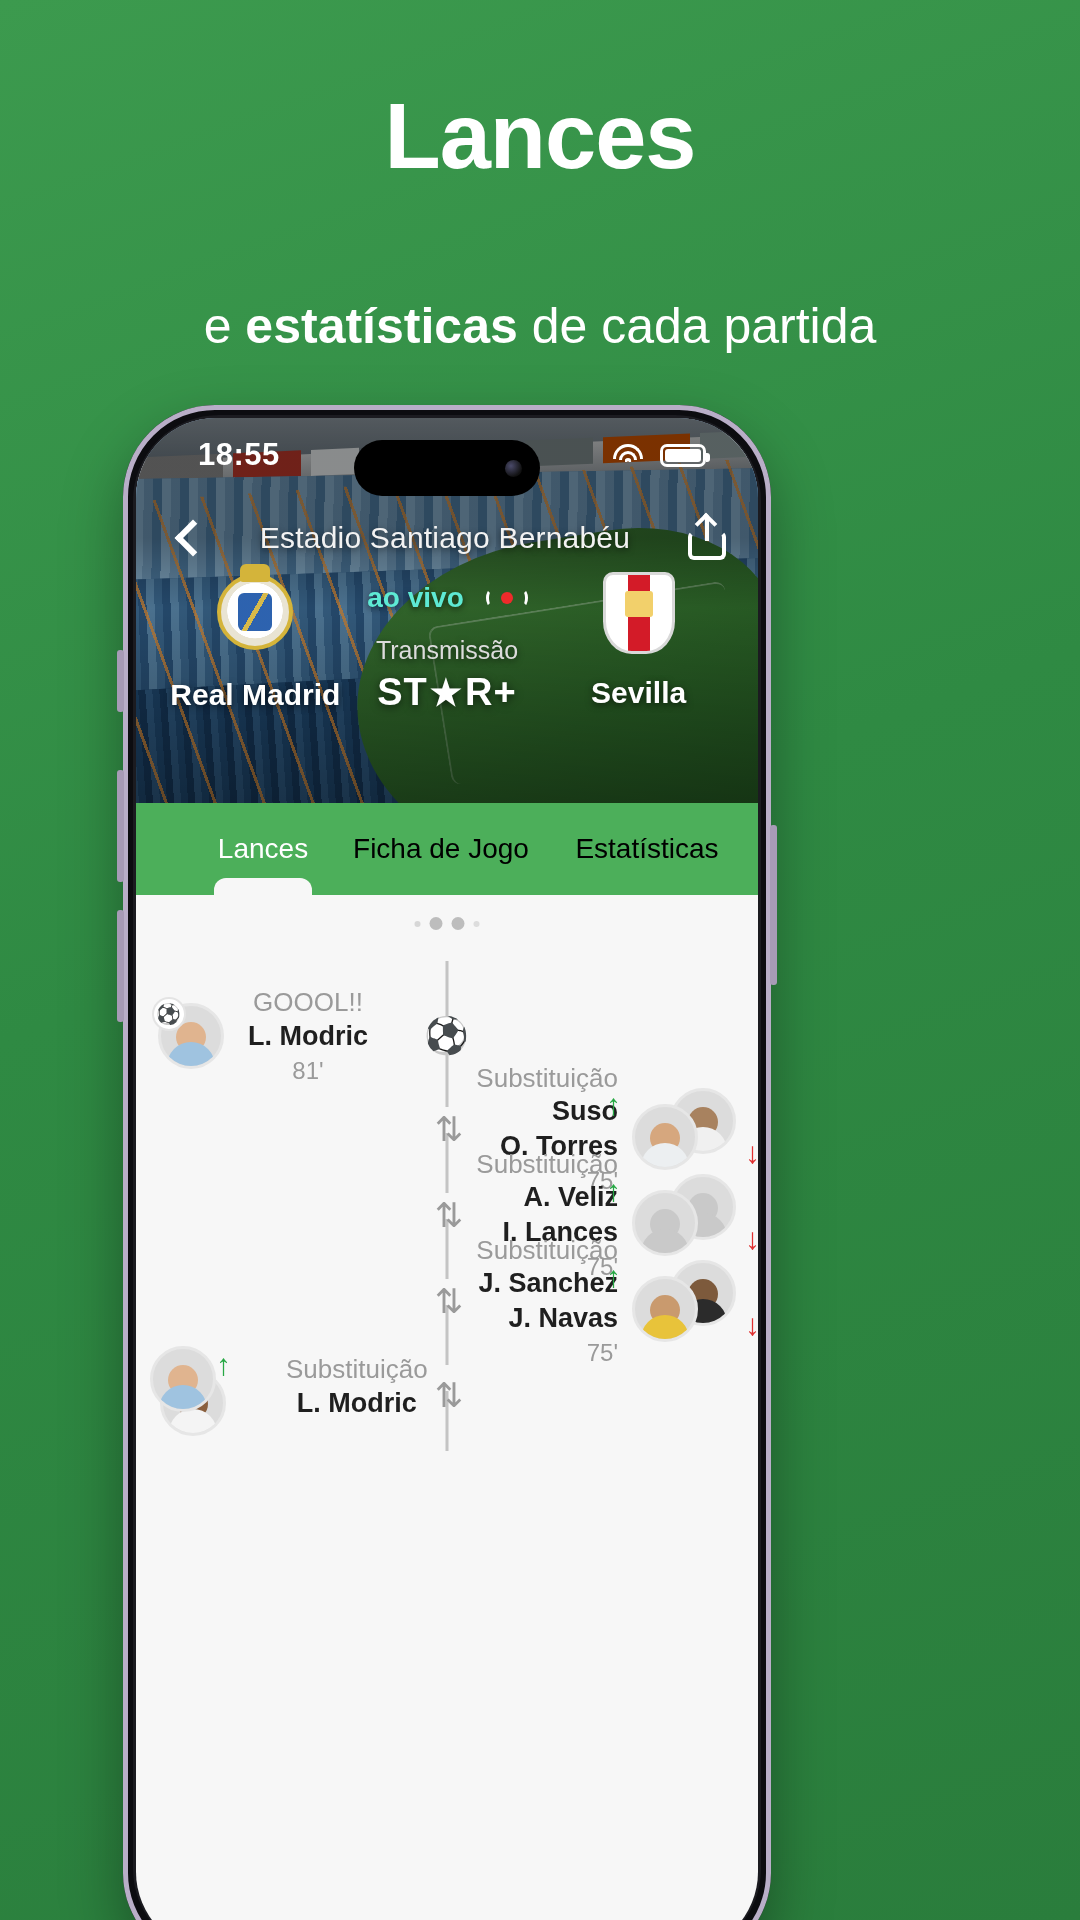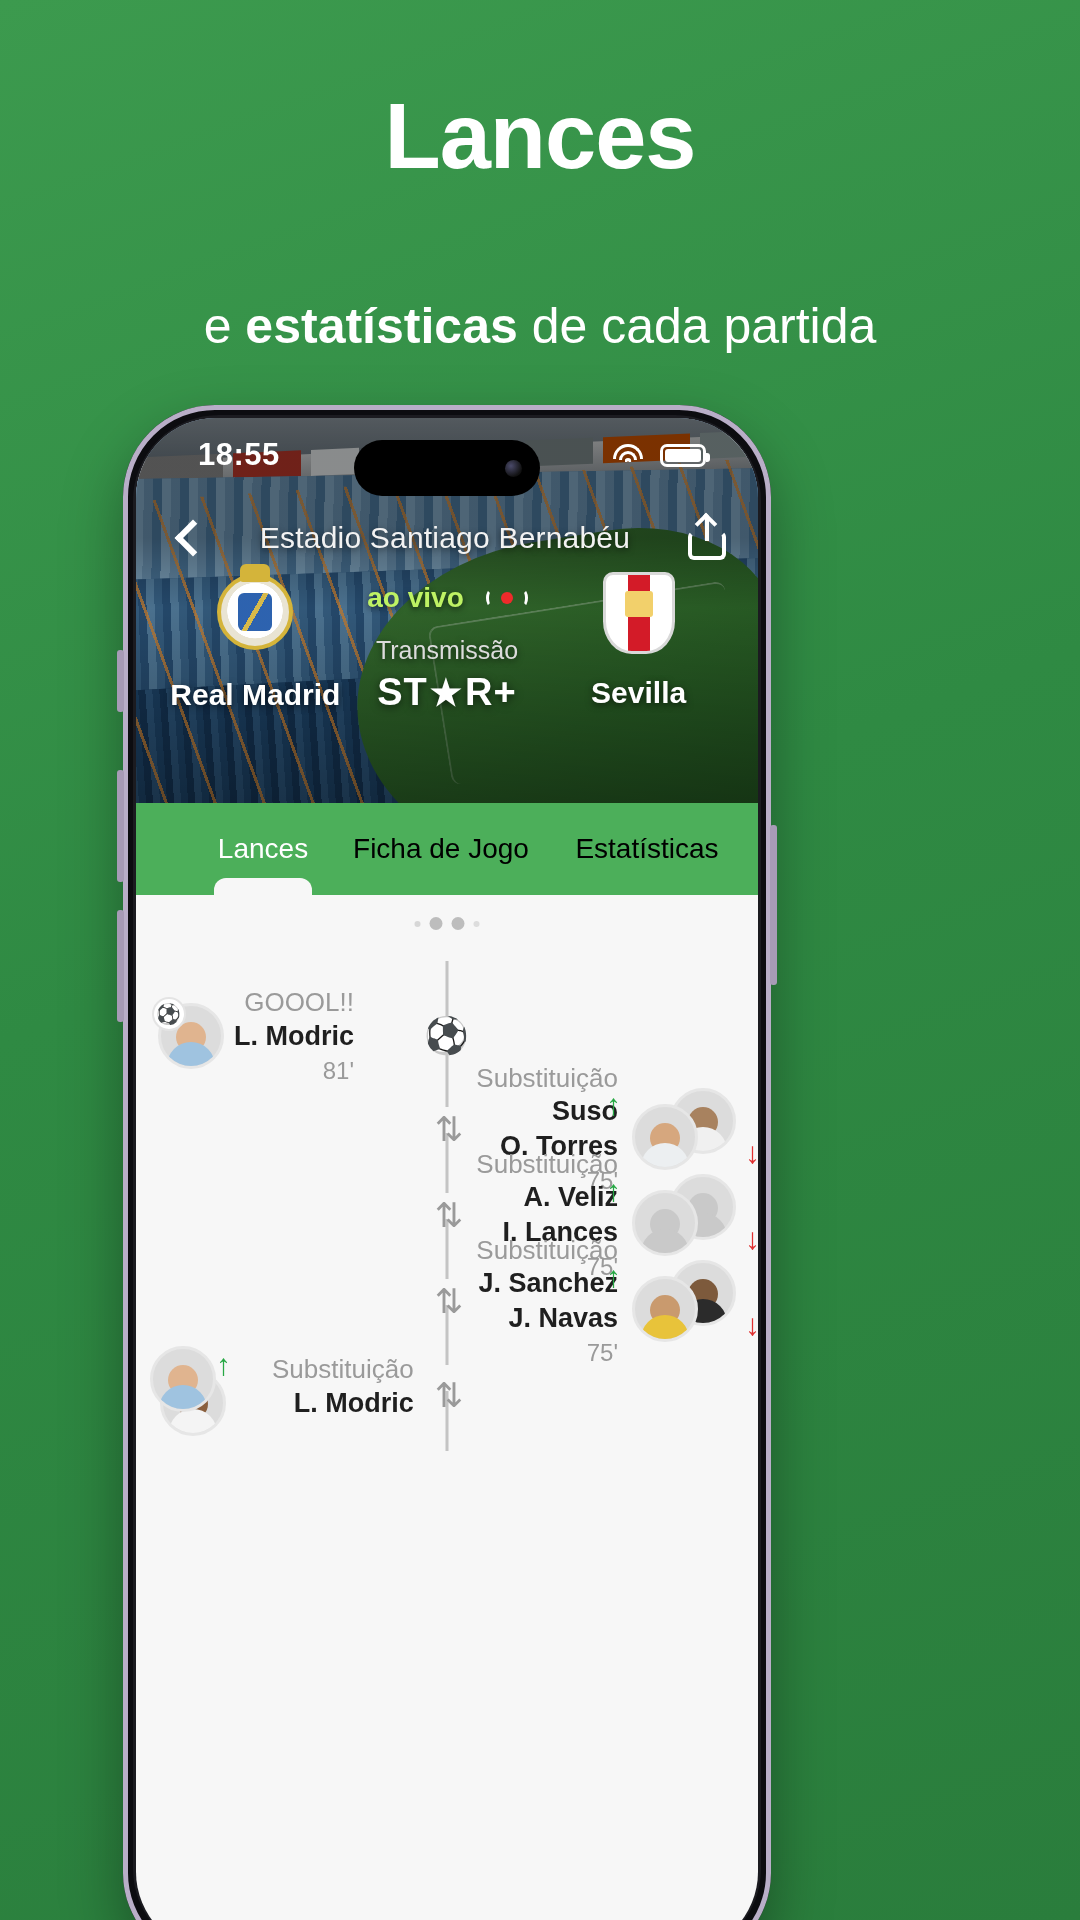--- a/index.html
+++ b/index.html
@@ -209,21 +209,21 @@
   .crest-sev:before{
     content:""; position:absolute; left:50%; top:16px; transform:translateX(-50%);
     width:28px;height:26px; background:#f2d06b; border-radius:3px;
   }
   .team-name {
     margin-top:18px; color:#fff; font-size:30px; font-weight:bold;
     text-shadow:0 2px 7px rgba(0,0,0,.6); white-space:nowrap;
   }
   .center-col { width:200px; text-align:center; padding-top:14px; }
   .live {
-    color:#bef264; font-size:28px; font-weight:bold; text-shadow:0 2px 6px rgba(0,0,0,.6);
+    color:#5eead4; font-size:28px; font-weight:bold; text-shadow:0 2px 6px rgba(0,0,0,.6);
     display:flex; align-items:center; justify-content:center; gap:23px;
   }
   .live-dot { position:relative; width:40px; height:26px; }
   .live-dot .d { position:absolute; left:50%; top:50%; transform:translate(-50%,-50%);
      width:12px;height:12px;border-radius:50%;background:#ee2b2b; }
   .live-dot .w1,.live-dot .w2 { position:absolute; top:50%; width:10px;height:18px;
      border:3px solid #fff; border-radius:50%; transform:translateY(-50%); }
   .live-dot .w1 { left:-1px; border-right-color:transparent; border-top-color:transparent; border-bottom-color:transparent;}
   .live-dot .w2 { right:-1px; border-left-color:transparent; border-top-color:transparent; border-bottom-color:transparent;}
   .score {
@@ -267,21 +267,21 @@
   .dots span:nth-child(2){ width:13px;height:13px;}
   .dots span:nth-child(3){ width:13px;height:13px;}
   .dots span:nth-child(4){ width:6px;height:6px;opacity:.45;}
 
   .seg { position:absolute; left:50%; transform:translateX(-50%); width:3px; background:#c4c4c4; }
 
   .ev { position:absolute; width:100%; display:flex; align-items:center; }
   .ev-left { justify-content:flex-start; padding-left:22px; }
   .ev-right { justify-content:flex-end; padding-right:22px; }
   .ev-txt { line-height:1.18; }
-  .ev-left .ev-txt { text-align:right; margin-left:10px; }
+  .ev-left .ev-txt { text-align:center; margin-left:24px; }
   .ev-right .ev-txt { text-align:right; margin-right:14px; }
   .ev-type { font-size:26px; color:#9a9a9a; }
   .ev-player { font-size:27px; color:#1f1f1f; font-weight:bold; margin-top:3px; }
   .ev-min { font-size:24px; color:#9a9a9a; margin-top:4px; }
 
   .avatar {
     width:66px;height:66px;border-radius:50%; border:3px solid #e6e6e6;
     background:#dcdcdc; position:relative; overflow:hidden; flex:0 0 auto;
   }
   .avatar .head { position:absolute; left:50%; top:16px; transform:translateX(-50%);

